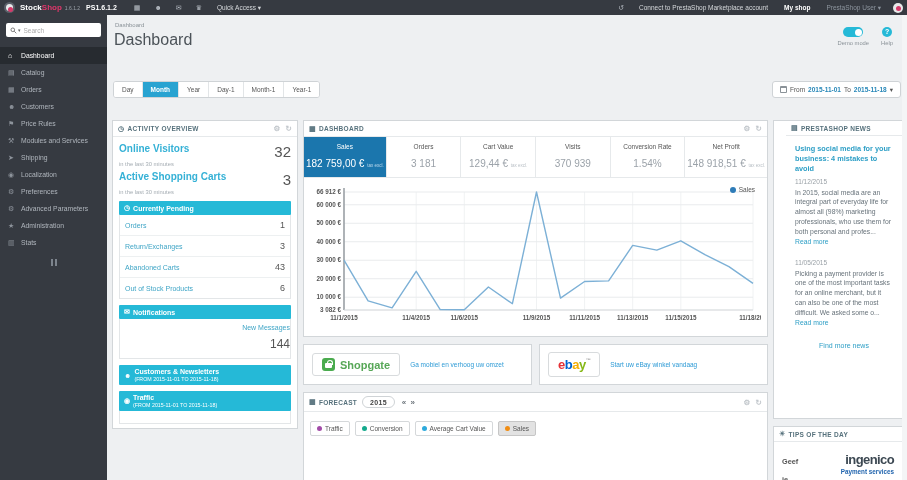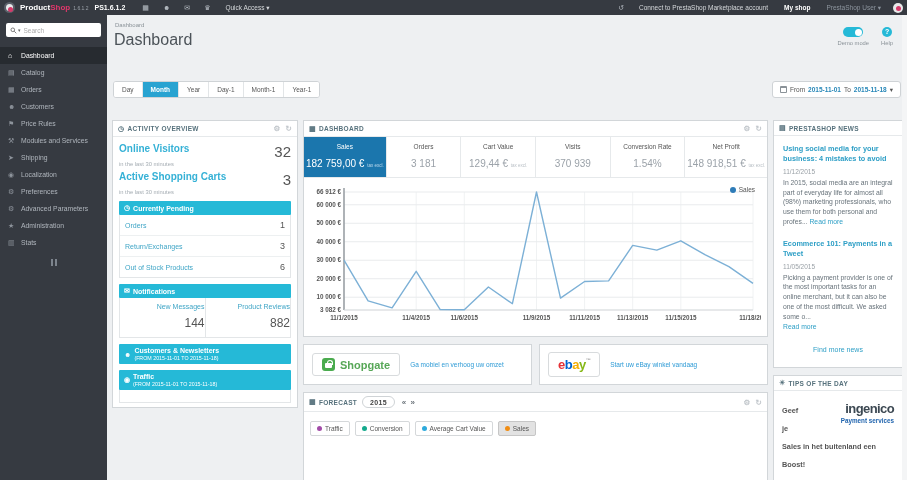--- a/index.html
+++ b/index.html
@@ -159,21 +159,21 @@
   .tips-h { font-size:7.3px; font-weight:bold; color:#555; line-height:1.55; }
   .tips-txt { clear:none; font-size:6.8px; color:#8b949b; line-height:1.5; margin-top:8px; }
 
   .scroll-track { position:absolute; right:0; top:15px; width:5px; bottom:0; background:#f4f5f6; z-index:40; }
 </style>
 </head>
 <body>
 
 <div class="topbar">
   <span class="logo-circle"></span>
-  <span class="brand"><span>Product</span><span class="shop">Shop</span></span>
+  <span class="brand"><span>Stock</span><span class="shop">Shop</span></span>
   <span class="brand-ver">1.6.1.2</span>
   <span class="ps-ver">PS1.6.1.2</span>
   <span class="tb-ic">▦</span>
   <span class="tb-ic">☻</span>
   <span class="tb-ic">✉</span>
   <span class="tb-ic">♛</span>
   <span class="tb-item"><span>Quick Access</span> <span>▾</span></span>
   <div class="tb-right">
     <span class="tb-ic">↺</span>
     <span class="tb-item">Connect to PrestaShop Marketplace account</span>
@@ -308,37 +308,37 @@
         <div class="rows-box">
           <div class="a-row">
               <span class="rl">Orders</span>
               <span class="rv">1</span>
             </div>
           <div class="a-row">
               <span class="rl">Return/Exchanges</span>
               <span class="rv">3</span>
             </div>
           <div class="a-row">
+              <span class="rl">Abandoned Carts</span>
+              <span class="rv">43</span>
+            </div>
+          <div class="a-row">
               <span class="rl">Out of Stock Products</span>
               <span class="rv">6</span>
             </div>
         </div>
 
         <div class="cyan-bar">
           <span class="sic">✉</span>
           <span>Notifications</span>
         </div>
         <div class="notif-table">
           <div class="notif-cell">
             <div class="rl">New Messages</div>
             <div class="rv">144</div>
-          </div>
-          <div class="notif-cell">
-            <div class="rl">Product Reviews</div>
-            <div class="rv">882</div>
           </div>
         </div>
 
         <div class="cyan-bar">
           <span class="sic">☻</span>
           <span><span>Customers &amp; Newsletters</span>
           <span class="cyan-sub">(FROM 2015-11-01 TO 2015-11-18)</span></span>
         </div>
 
         <div class="cyan-bar">
@@ -478,33 +478,32 @@
           </span>
         <span class="fc-pill active">
             <i style="background: rgb(240, 140, 18);"></i>
             <span>Sales</span>
           </span>
       </div>
     </div>
   </div>
 
   <div class="col-right">
-    <div class="panel" style="height:248px;">
+    <div class="panel" style="height:299px;padding-left:12px;">
       <div class="panel-h">
         <span class="pic">▤</span>
         <span>PRESTASHOP NEWS</span>
       </div>
       <div class="news-body">
         <div class="article">
           <div class="ttl">Using social media for your business: 4 mistakes to avoid</div>
           <div class="dt">11/12/2015</div>
           <div class="exc"><span>In 2015, social media are an integral part of everyday life for almost all (98%) marketing professionals, who use them for both personal and profes... </span><span class="read-more">Read more</span></div>
         </div>
         <div class="article">
-          <div class="ttl">Ecommerce 101: Payments in a Tweet</div>
           <div class="dt">11/05/2015</div>
           <div class="exc"><span>Picking a payment provider is one of the most important tasks for an online merchant, but it can also be one of the most difficult. We asked some o... </span><br><span class="read-more">Read more</span></div>
         </div>
         <span class="more-news">Find more news</span>
       </div>
     </div>
 
     <div class="panel" style="height:110px;">
       <div class="panel-h">
         <span class="pic">☀</span>

